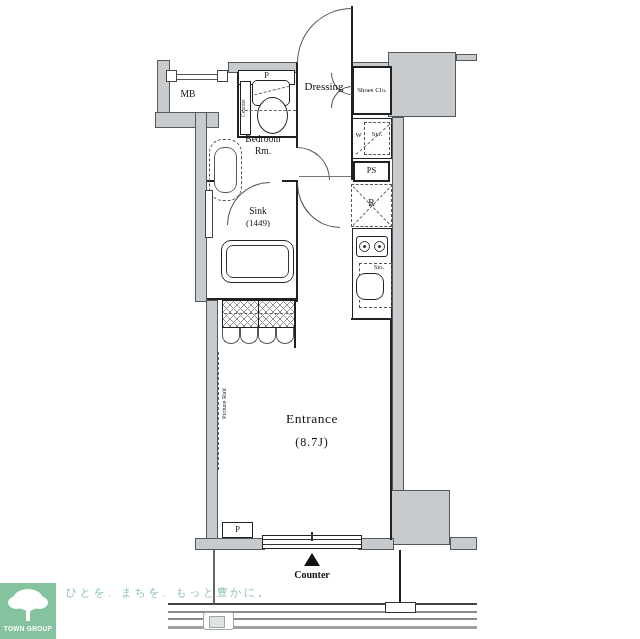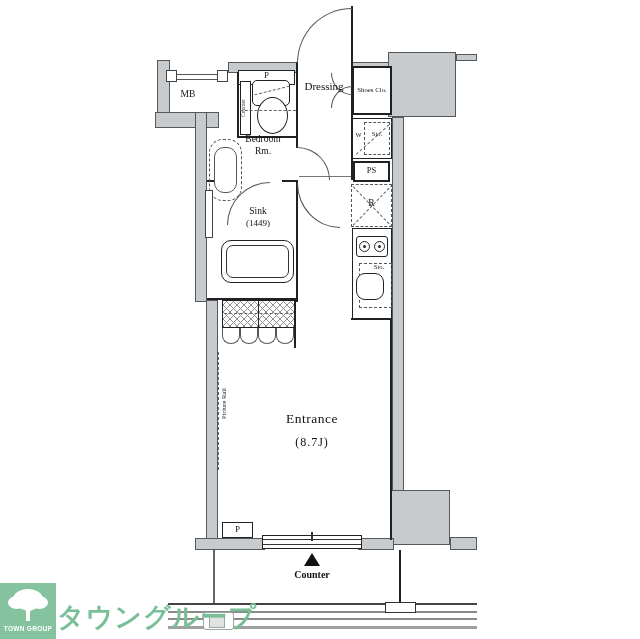--- a/index.html
+++ b/index.html
@@ -149,15 +149,15 @@
     <div style="position:absolute;left:0;top:0;width:56px;height:56px">
       <div style="position:absolute;left:13px;top:6px;width:30px;height:21px;background:#fff;border-radius:50%"></div>
       <div style="position:absolute;left:8px;top:13px;width:17px;height:13px;background:#fff;border-radius:50%"></div>
       <div style="position:absolute;left:31px;top:13px;width:17px;height:13px;background:#fff;border-radius:50%"></div>
       <div style="position:absolute;left:26px;top:22px;width:4px;height:16px;background:#fff"></div>
       <div style="position:absolute;left:20px;top:24px;width:10px;height:3px;background:#fff;transform:rotate(30deg)"></div>
       <div style="position:absolute;left:27px;top:24px;width:10px;height:3px;background:#fff;transform:rotate(-30deg)"></div>
     </div>
     <div class="sans" style="position:absolute;left:0;top:42px;width:56px;text-align:center;font-size:6.5px;font-weight:bold;color:#fff;letter-spacing:.3px">TOWN GROUP</div>
   </div>
-  <div class="sans" style="position:absolute;left:57px;top:599px;font-size:27px;font-weight:bold;color:#79be96;letter-spacing:1px;white-space:nowrap">タウングループ</div>
+  <div class="sans" style="position:absolute;left:66px;top:585px;font-size:11px;color:#8cc5a4;letter-spacing:2.5px;white-space:nowrap">ひとを、まちを、もっと豊かに。</div>
 
 </div>
 
 </body></html>

